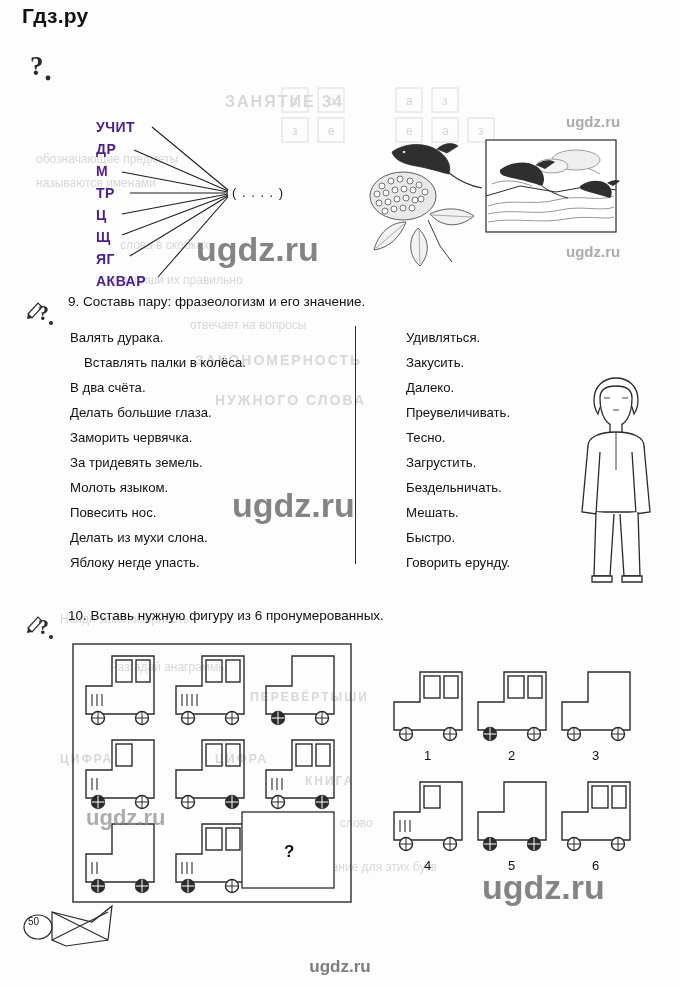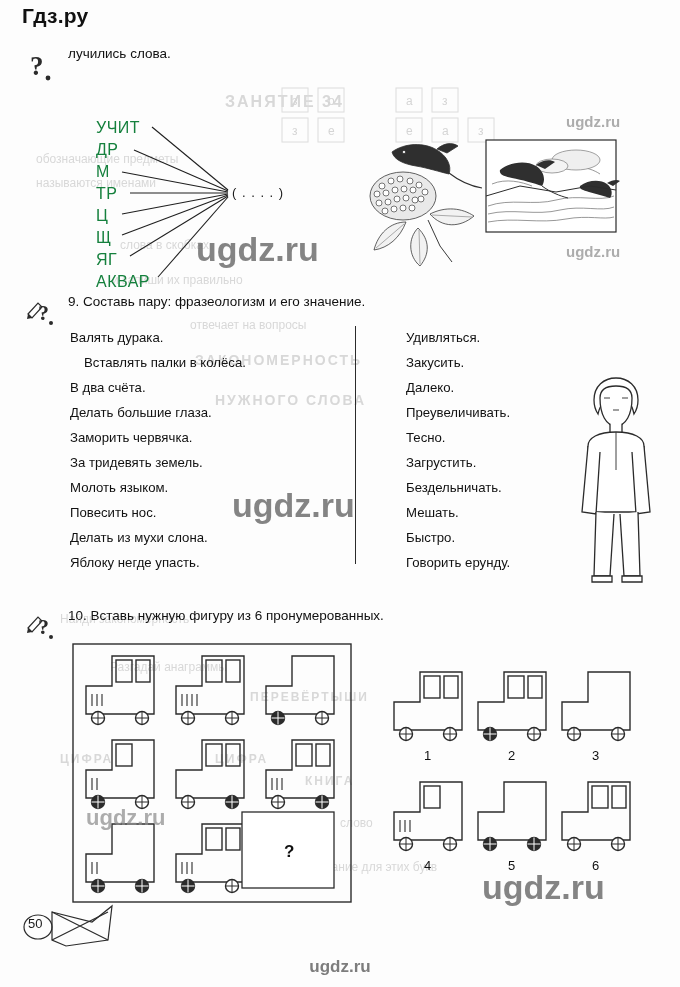--- a/index.html
+++ b/index.html
@@ -62,23 +62,24 @@
     color: #111;
   }
   .task-icon {
     position: absolute;
     width: 34px;
     height: 36px;
   }
   
   .word {
     position: absolute;
-    font-size: 16px;
+    font-size: 14px;
     letter-spacing: .5px;
-    color: #15803d;
+    color: #4c1d95;
+    font-weight: bold;
   }
   .ending {
     position: absolute;
     font-size: 13px;
     letter-spacing: 1px;
   }
   
   .phr {
     position: absolute;
     font-size: 13.2px;
@@ -92,21 +93,21 @@
   
   .fignum {
     position: absolute;
     font-size: 13px;
     color: #111;
   }
   .page-number {
     position: absolute;
     left: 28px;
     top: 916px;
-    font-size: 13px;
+    font-size: 10px;
   }
   .bottom-wm {
     position: absolute;
     left: 0;
     right: 0;
     top: 957px;
     text-align: center;
     font-size: 17px;
     font-weight: bold;
     color: #7d7d7d;
@@ -163,21 +164,20 @@
     </g>
   </svg>
 
   <div class="task" style="left:26px; top:44px; width:620px;">
 
     <svg class="task-icon" style="left:0; top:4px;" viewBox="0 0 34 36">
       <text x="4" y="27" font-family="Liberation Serif, serif" font-size="27" font-weight="bold" fill="#2b2b2b">?</text>
       <circle cx="22" cy="30" r="2.4" fill="#2b2b2b"></circle>
     </svg>
     <div class="task-text" style="margin-left:42px;">
-      <div>лучились слова.</div>
     </div>
   </div>
 
   <svg class="layer" width="680" height="987" style="pointer-events:none;">
     <g stroke="#1f1f1f" stroke-width="1.1" fill="none">
       <line x1="152" y1="127" x2="228" y2="190"></line>
       <line x1="134" y1="150" x2="228" y2="191"></line>
       <line x1="122" y1="172" x2="228" y2="192"></line>
       <line x1="130" y1="193" x2="228" y2="193"></line>
       <line x1="122" y1="214" x2="228" y2="194"></line>

